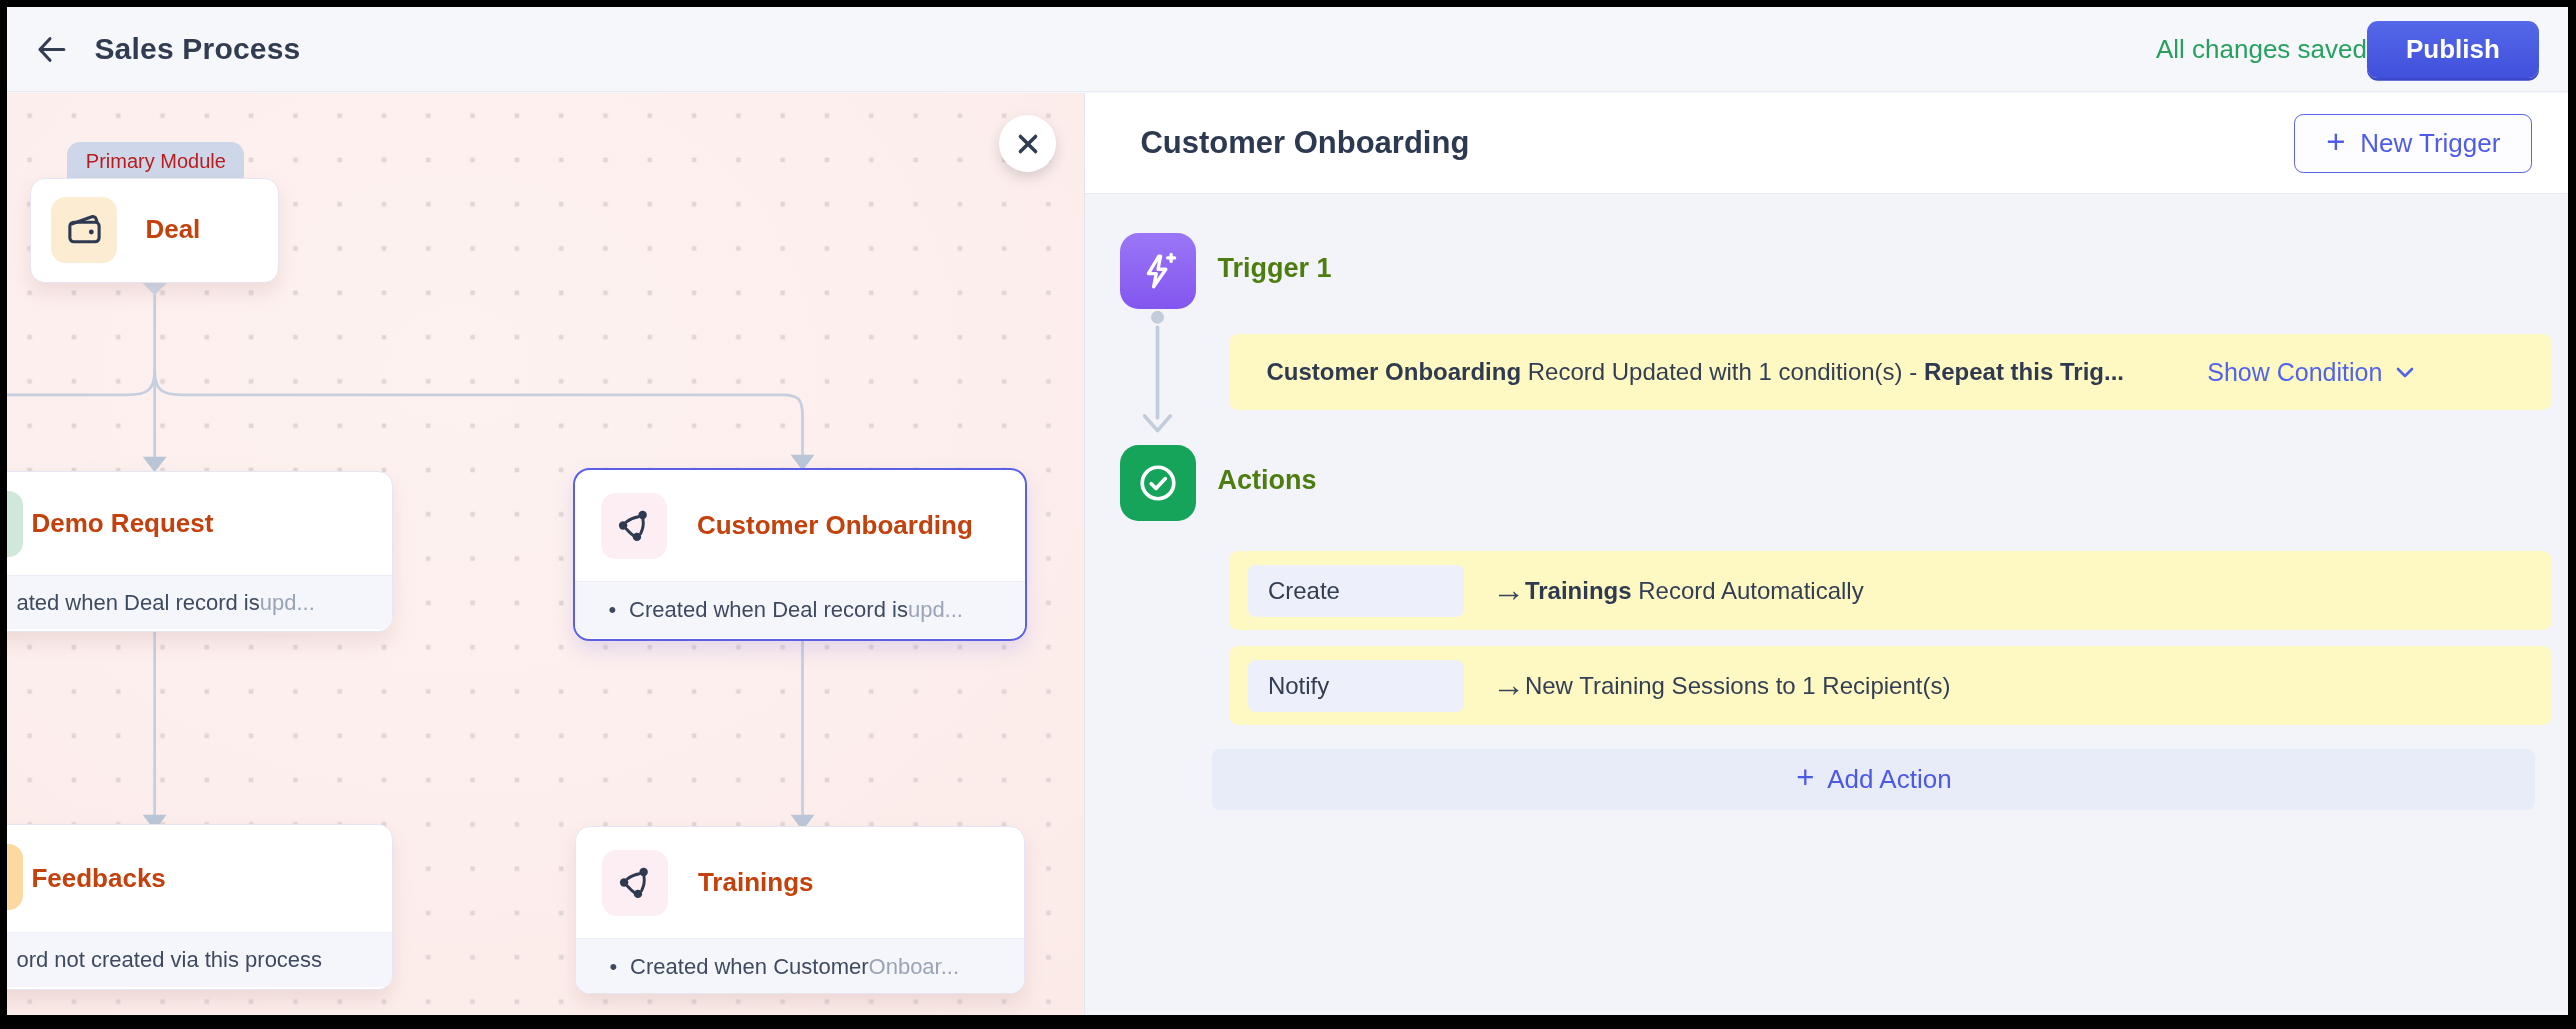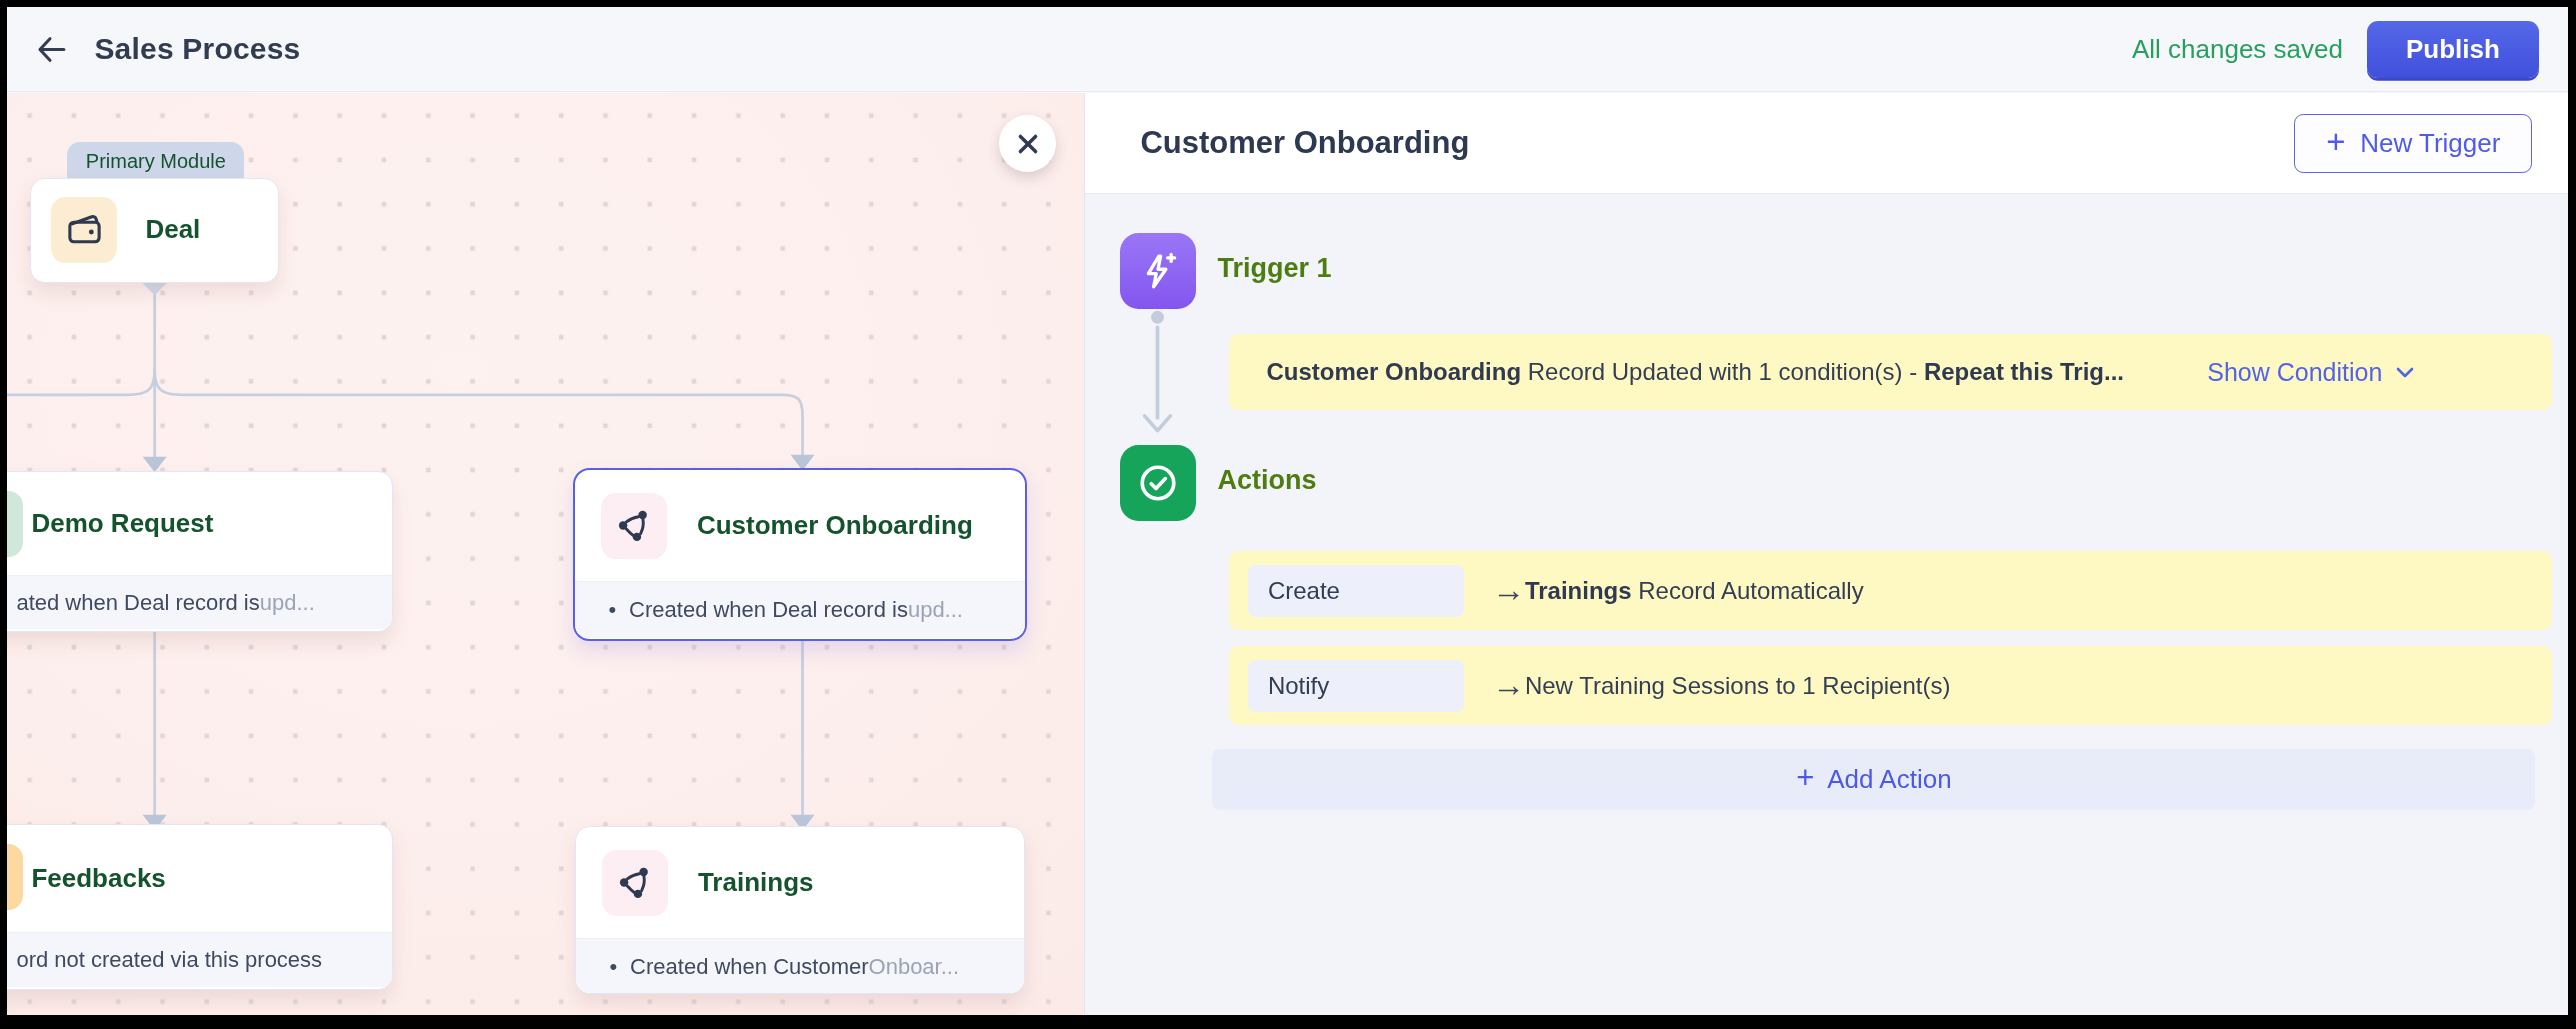--- a/index.html
+++ b/index.html
@@ -6,39 +6,39 @@
   html,body { width:2576px; height:1030px; background:#000; overflow:hidden;
     font-family:"Liberation Sans", sans-serif; }
   .frame { position:absolute; left:0; top:0; width:2308px; height:1030px; background:#000;padding-left:18px; }
   .app { position:absolute; left:7.4px; top:7.4px; width:2561px; height:1008px; background:#f6f7fb; overflow:hidden; }
 
   
   .topbar { position:absolute; left:0; top:0; width:2561px; height:85px; background:#f6f7fb;
     border-bottom:0.9px solid #e7eaf2; display:flex; align-items:center; }
   .back-btn { width:41px; height:41px; margin-left:24px; display:flex; align-items:center; justify-content:center; cursor:pointer; }
   .page-title { margin-left:22px; font-size:30px; font-weight:700; color:#323c50; letter-spacing:0.2px; }
-  .topbar-right { margin-left:auto; display:flex; align-items:center; gap:24px; padding-right:29.5px; }
+  .topbar-right { margin-left:auto; display:flex; align-items:center; padding-right:29.5px; }
   .save-status { font-size:26px; color:#27a05f; }
   .publish-btn { height:57px; padding:0 39px; border:none; border-radius:11px; cursor:pointer;
     background:linear-gradient(180deg,#5468e8 0%,#4150dc 100%); color:#fff; font-size:26px; font-weight:700;
     font-family:"Liberation Sans", sans-serif; box-shadow:0 2.8px 0 #3a48c9; }
 
   
   .canvas { position:absolute; left:0; top:86px; width:1077px; height:922px; overflow:hidden;
     background:radial-gradient(120% 120% at 42% 30%, #fdf2f0 0%, #fcedeb 55%, #f9e6e4 100%); }
   .canvas-svg { position:absolute; left:0; top:0; }
 
   .pm-badge { position:absolute; left:60px; top:49px; width:177px; height:52px; background:#cdd7e9;
     border-radius:13px 13px 0 0; display:flex; align-items:flex-start; justify-content:center;
-    font-size:20px; color:#14532d; padding-top:7.4px; }
+    font-size:20px; color:#b91c1c; padding-top:7.4px; }
 
   .node { position:absolute; background:#fff; border:1.8px solid #e4e7f3; border-radius:14.8px;
     box-shadow:0 9.2px 18.5px rgba(190,150,150,0.22); overflow:hidden; }
   .node .head { display:flex; align-items:center; position:relative; }
-  .node .title { font-size:26px; font-weight:700; color:#14532d; white-space:nowrap; }
+  .node .title { font-size:26px; font-weight:700; color:#c2410c; white-space:nowrap; }
   .node .desc { background:#f4f6fb; border-top:0.9px solid #eceff7; display:flex; align-items:center;
     font-size:22px; color:#3f4a60; white-space:nowrap; }
   .node .desc .fade { color:#9aa4b6; }
   .node .bullet { font-size:22px; color:#3f4a60; margin-right:13px; }
   .icon-sq { border-radius:14.8px; display:flex; align-items:center; justify-content:center; flex:0 0 auto; }
 
   .node-deal { left:23px; top:85px; width:249px; height:105px; }
   .node-deal .head { height:101px; padding-left:20px; }
   .node-deal .icon-sq { width:66px; height:66px; background:#fbecd2; }
   .node-deal .title { margin-left:28px; }

